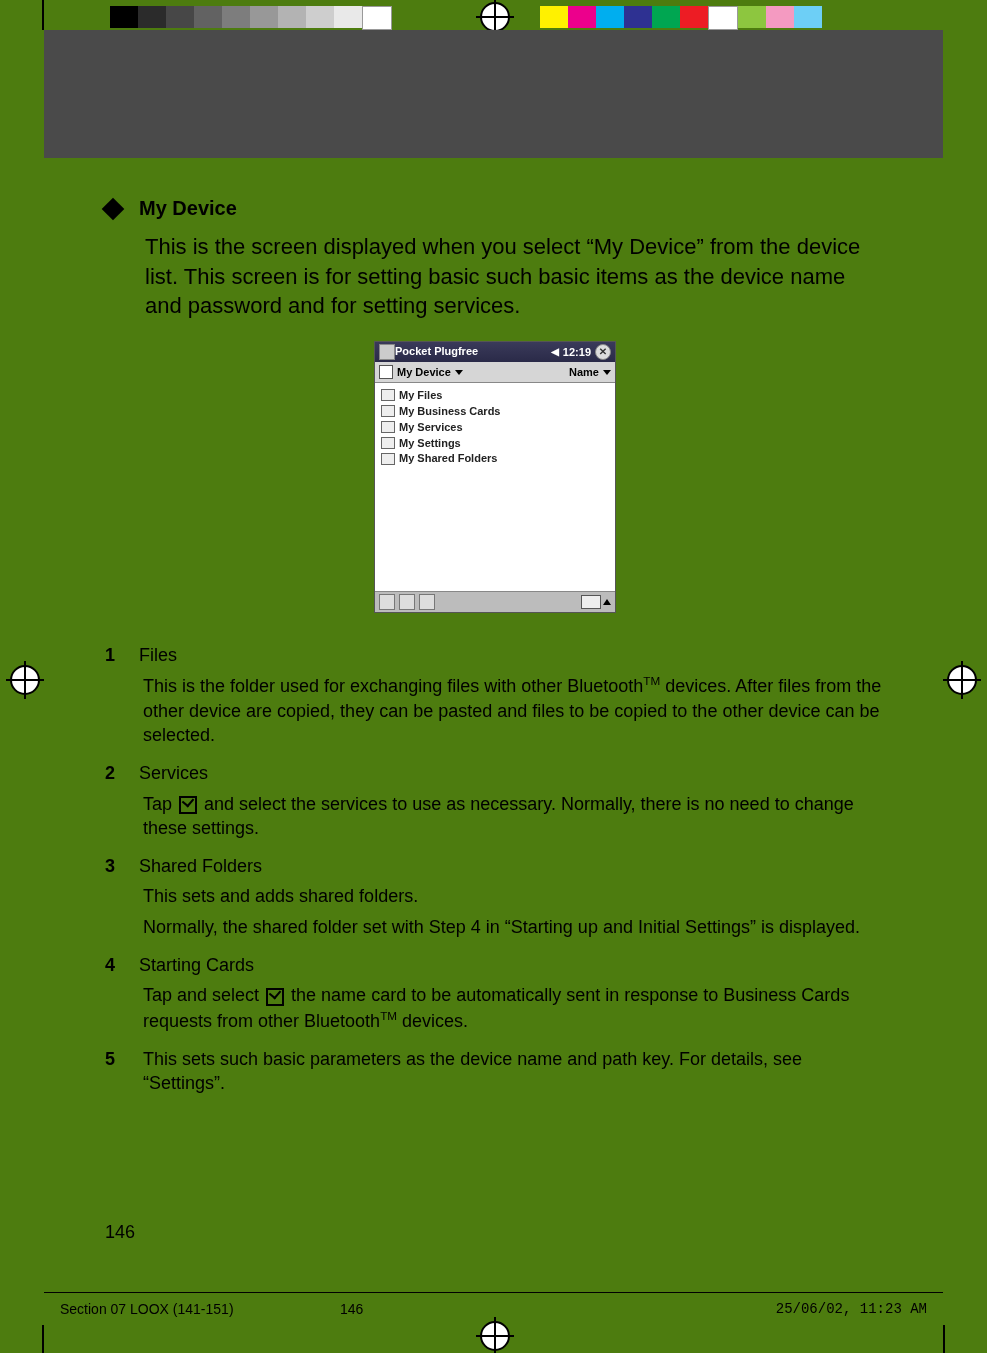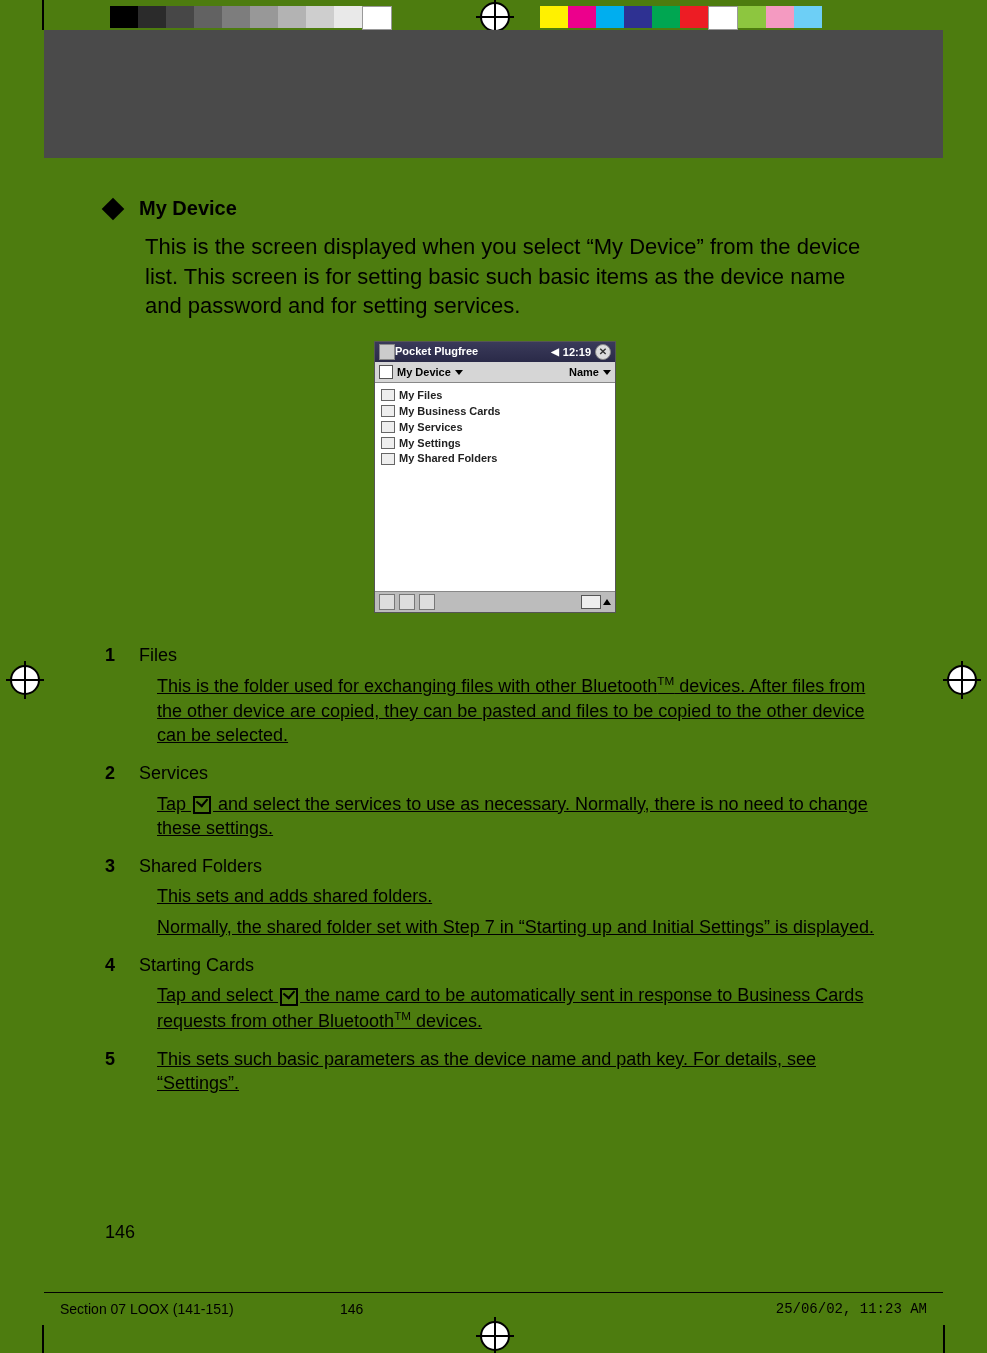--- a/index.html
+++ b/index.html
@@ -126,21 +126,21 @@
   .num-list { margin-top: 10px; }
   .num-item { display:flex; margin-bottom:8px; }
   .num-item .num { width:34px; font-weight:bold; flex-shrink:0;}
   .num-item .body { flex:1; }
   .num-item .title { font-weight:normal; margin-bottom:6px;}
   .num-item .desc, .intro-para { font-size:22px; }
   .num-item .body > div { margin-left: 0; }
   .num-item .body .p { margin-bottom:6px; margin-left:0;}
   .num-item .body .p, .num-item .title { }
   .num-item .body .p { }
-  .num-item .body > .p { margin-left:18px;text-decoration:underline;}
+  .num-item .body > .p { margin-left:4px;}
 
   .checkbox-glyph{
     display:inline-block;width:14px;height:14px;border:2px solid #000;
     vertical-align:middle;position:relative;margin:0 2px;
   }
   .checkbox-glyph::after{
     content:"";position:absolute;left:2px;top:-1px;width:8px;height:6px;
     border-left:2px solid #000;border-bottom:2px solid #000;transform:rotate(-50deg);
   }
   .tm { font-size:0.65em; vertical-align: super; }
@@ -284,21 +284,21 @@
           <div class="body" style="margin-left: 0px; padding-left: 0px;">
             <div class="title">Services</div>
             <div class="p list-indent" style="padding-left: 0px;"><span>Tap </span><span class="checkbox-glyph"></span><span> and select the services to use as necessary.  Normally, there is no need to change these settings.</span></div>
           </div>
         </div>
         <div class="num-item">
           <div class="num">3</div>
           <div class="body" style="margin-left: 0px; padding-left: 0px;">
             <div class="title">Shared Folders</div>
             <div class="p list-indent" style="padding-left: 0px;"><span>This sets and adds shared folders.</span></div>
-            <div class="p list-indent" style="padding-left: 0px;"><span>Normally, the shared folder set with Step 7 in “Starting up and Initial Settings” is displayed.</span></div>
+            <div class="p list-indent" style="padding-left: 0px;"><span>Normally, the shared folder set with Step 4 in “Starting up and Initial Settings” is displayed.</span></div>
           </div>
         </div>
         <div class="num-item">
           <div class="num">4</div>
           <div class="body" style="margin-left: 0px; padding-left: 0px;">
             <div class="title">Starting Cards</div>
             <div class="p list-indent" style="padding-left: 0px;"><span>Tap and select </span><span class="checkbox-glyph"></span><span> the name card to be automatically sent in response to Business Cards requests from other Bluetooth<span class="tm">TM</span> devices.</span></div>
           </div>
         </div>
         <div class="num-item">

